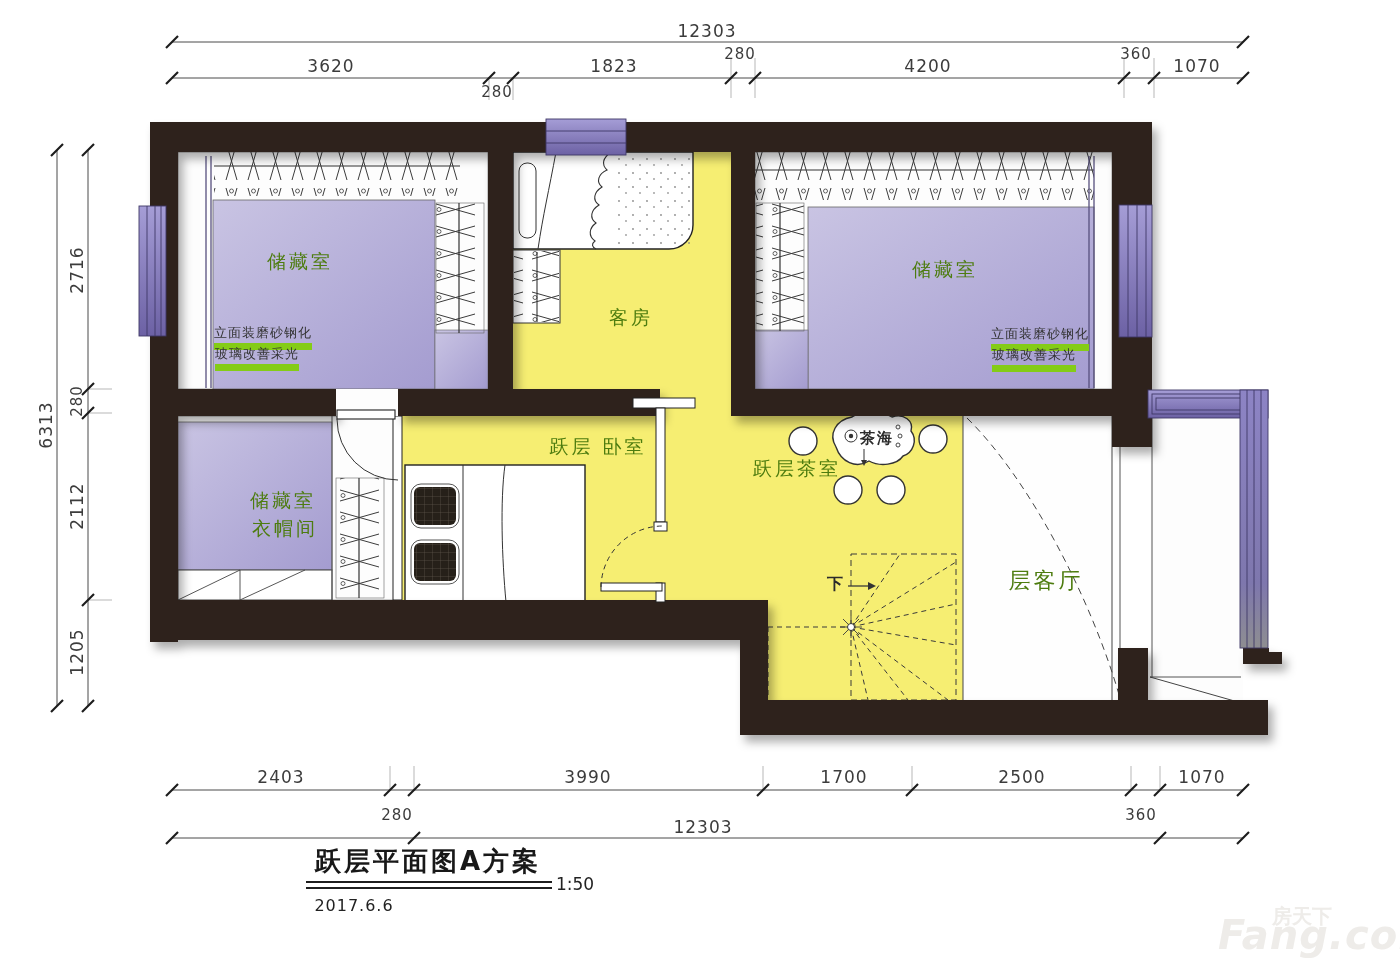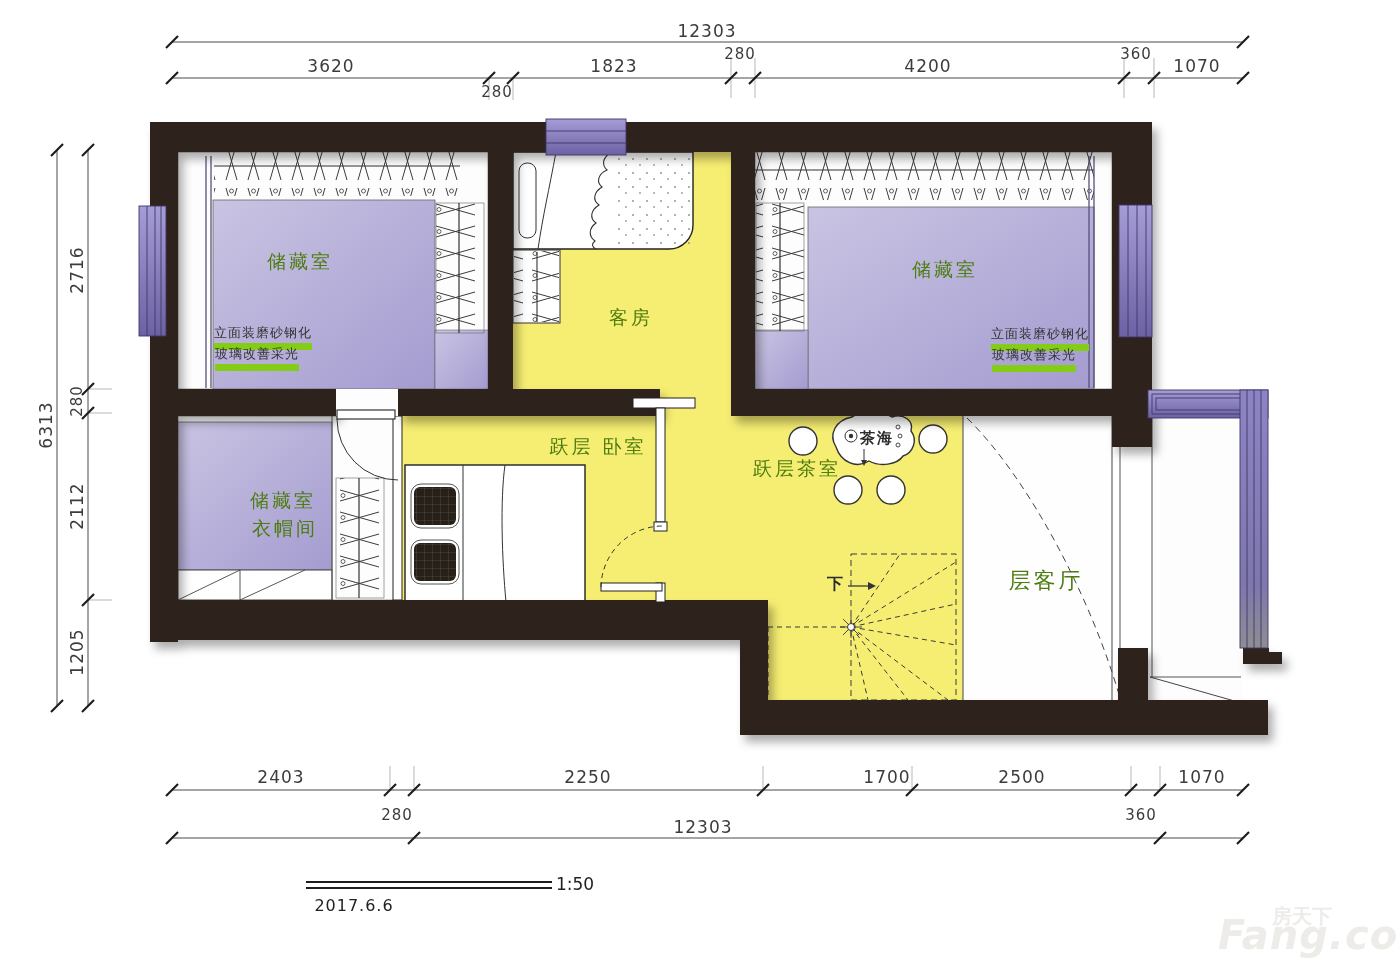--- a/index.html
+++ b/index.html
@@ -328,22 +328,22 @@
 <span class="lbl dim" style="left:1197px;top:66px;">1070</span>
 <span class="lbl dim dim-sm" style="left:497px;top:92px;">280</span>
 
 <span class="lbl dim vdim" style="left:46px;top:425px;">6313</span>
 <span class="lbl dim vdim" style="left:77px;top:270px;">2716</span>
 <span class="lbl dim vdim dim-sm" style="left:77px;top:401px;">280</span>
 <span class="lbl dim vdim" style="left:77px;top:506px;">2112</span>
 <span class="lbl dim vdim" style="left:77px;top:652px;">1205</span>
 
 <span class="lbl dim" style="left:281px;top:777px;">2403</span>
-<span class="lbl dim" style="left:588px;top:777px;">2250</span>
-<span class="lbl dim" style="left:887px;top:777px;">1700</span>
+<span class="lbl dim" style="left:588px;top:777px;">3990</span>
+<span class="lbl dim" style="left:844px;top:777px;">1700</span>
 <span class="lbl dim" style="left:1022px;top:777px;">2500</span>
 <span class="lbl dim" style="left:1202px;top:777px;">1070</span>
 <span class="lbl dim dim-sm" style="left:397px;top:815px;">280</span>
 <span class="lbl dim" style="left:703px;top:827px;">12303</span>
 <span class="lbl dim dim-sm" style="left:1141px;top:815px;">360</span>
 
 <span class="lbl room" style="left:300px;top:262px;">储藏室</span>
 <span class="lbl room" style="left:945px;top:270px;">储藏室</span>
 <span class="lbl room" style="left:631px;top:318px;">客房</span>
 <span class="lbl room" style="left:598px;top:447px;">跃层 卧室</span>
@@ -352,20 +352,21 @@
 <span class="lbl room" style="left:283px;top:501px;">储藏室</span>
 <span class="lbl room" style="left:285px;top:529px;">衣帽间</span>
 <span class="lbl room" style="left:1046px;top:549px;font-size:22px;margin-top:32px;">层客厅</span>
 <span class="lbl room-sm" style="left:836px;top:584px;">下</span>
 
 <span class="lbl note" style="left:263px;top:337px;">立面装磨砂钢化</span>
 <span class="lbl note" style="left:257px;top:358px;">玻璃改善采光</span>
 <span class="lbl note" style="left:1040px;top:338px;">立面装磨砂钢化</span>
 <span class="lbl note" style="left:1034px;top:359px;">玻璃改善采光</span>
 
+<span class="lbl tb-title" style="left:428px;top:861px;">跃层平面图A方案</span>
 <div class="dbl-line"></div>
 <span class="lbl tb-scale" style="left:575px;top:884px;">1:50</span>
 <span class="lbl tb-date" style="left:354px;top:905px;">2017.6.6</span>
 
 <span class="wm wm-cn">房天下</span>
 <span class="wm wm-en">Fang.com</span>
 
 </div>
 
 </body></html>

